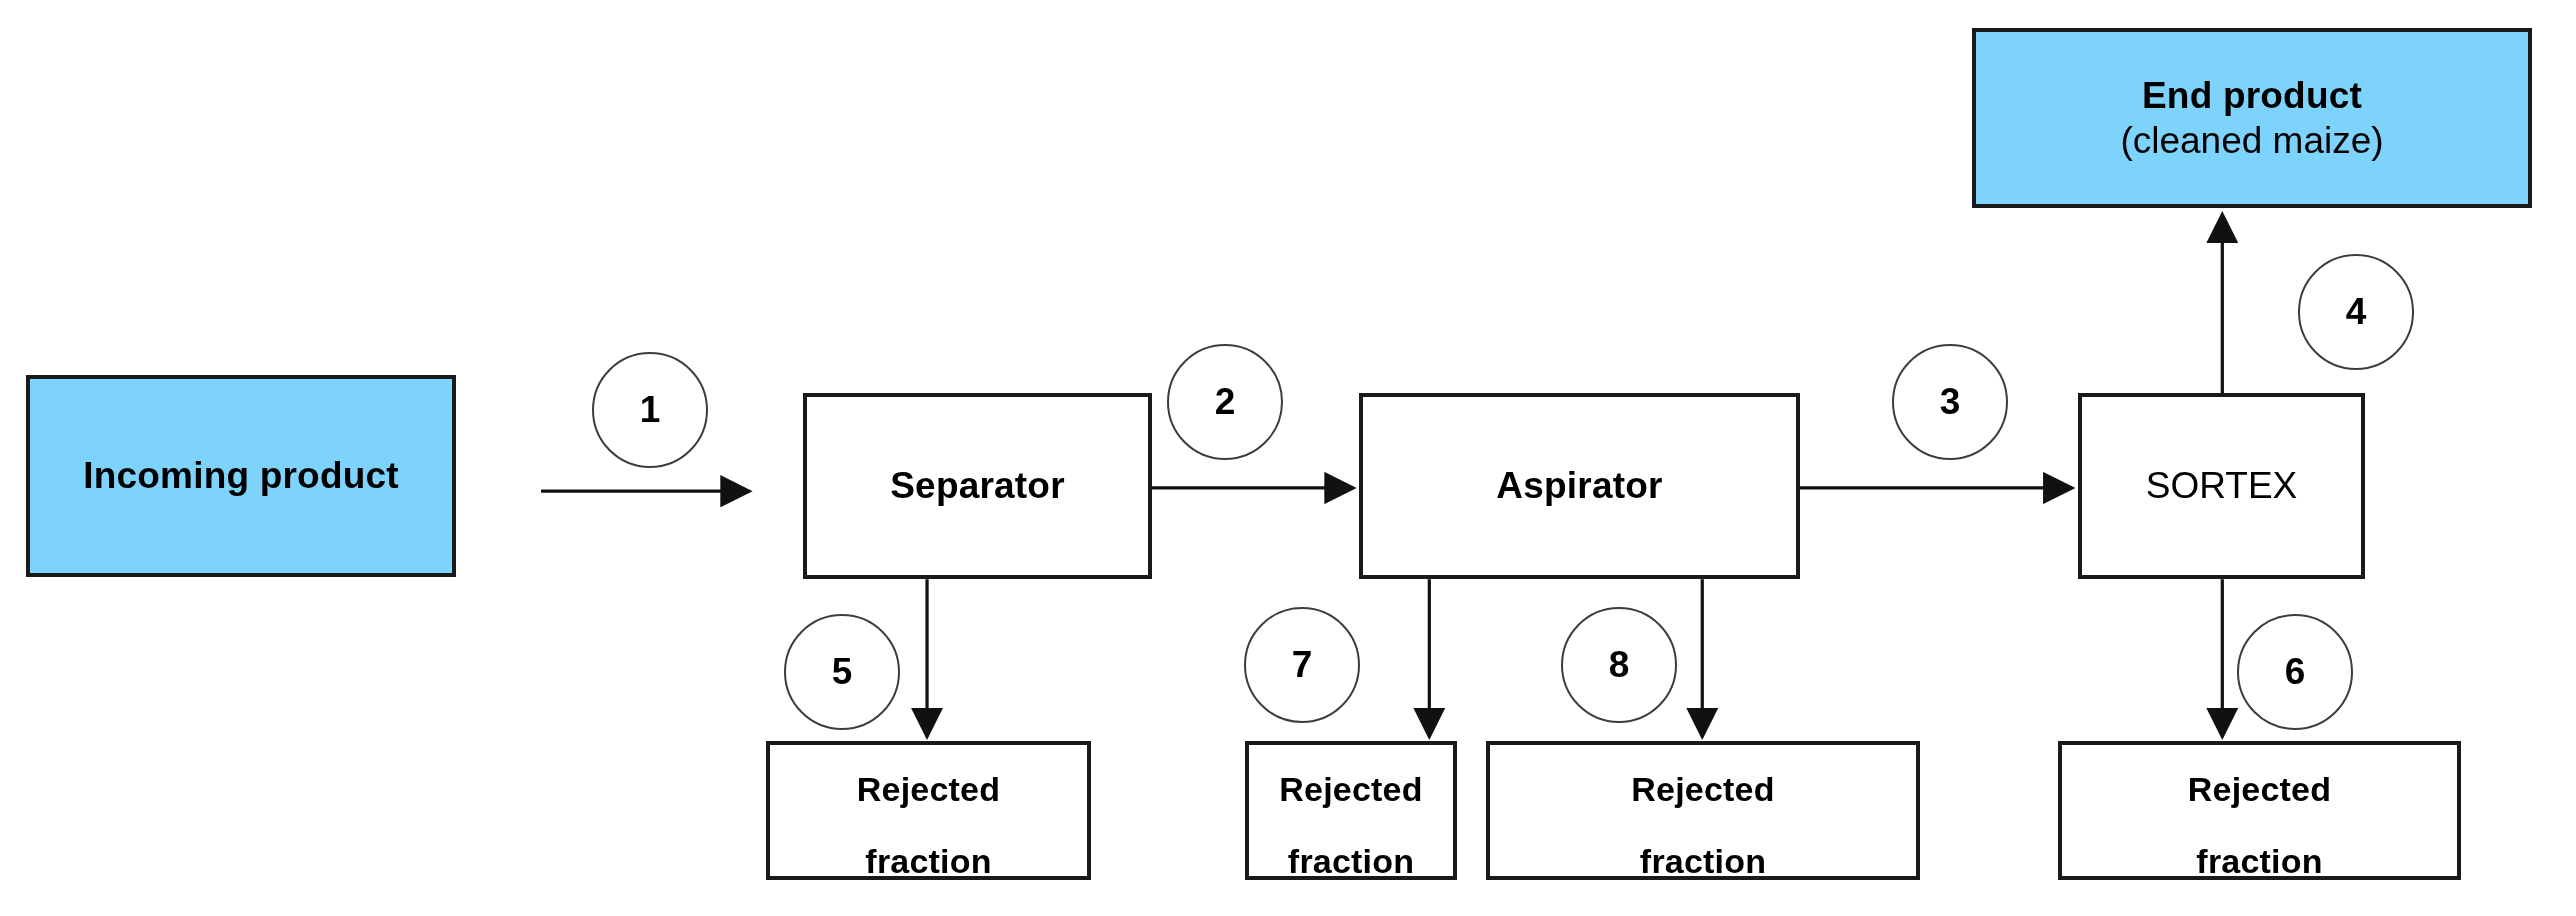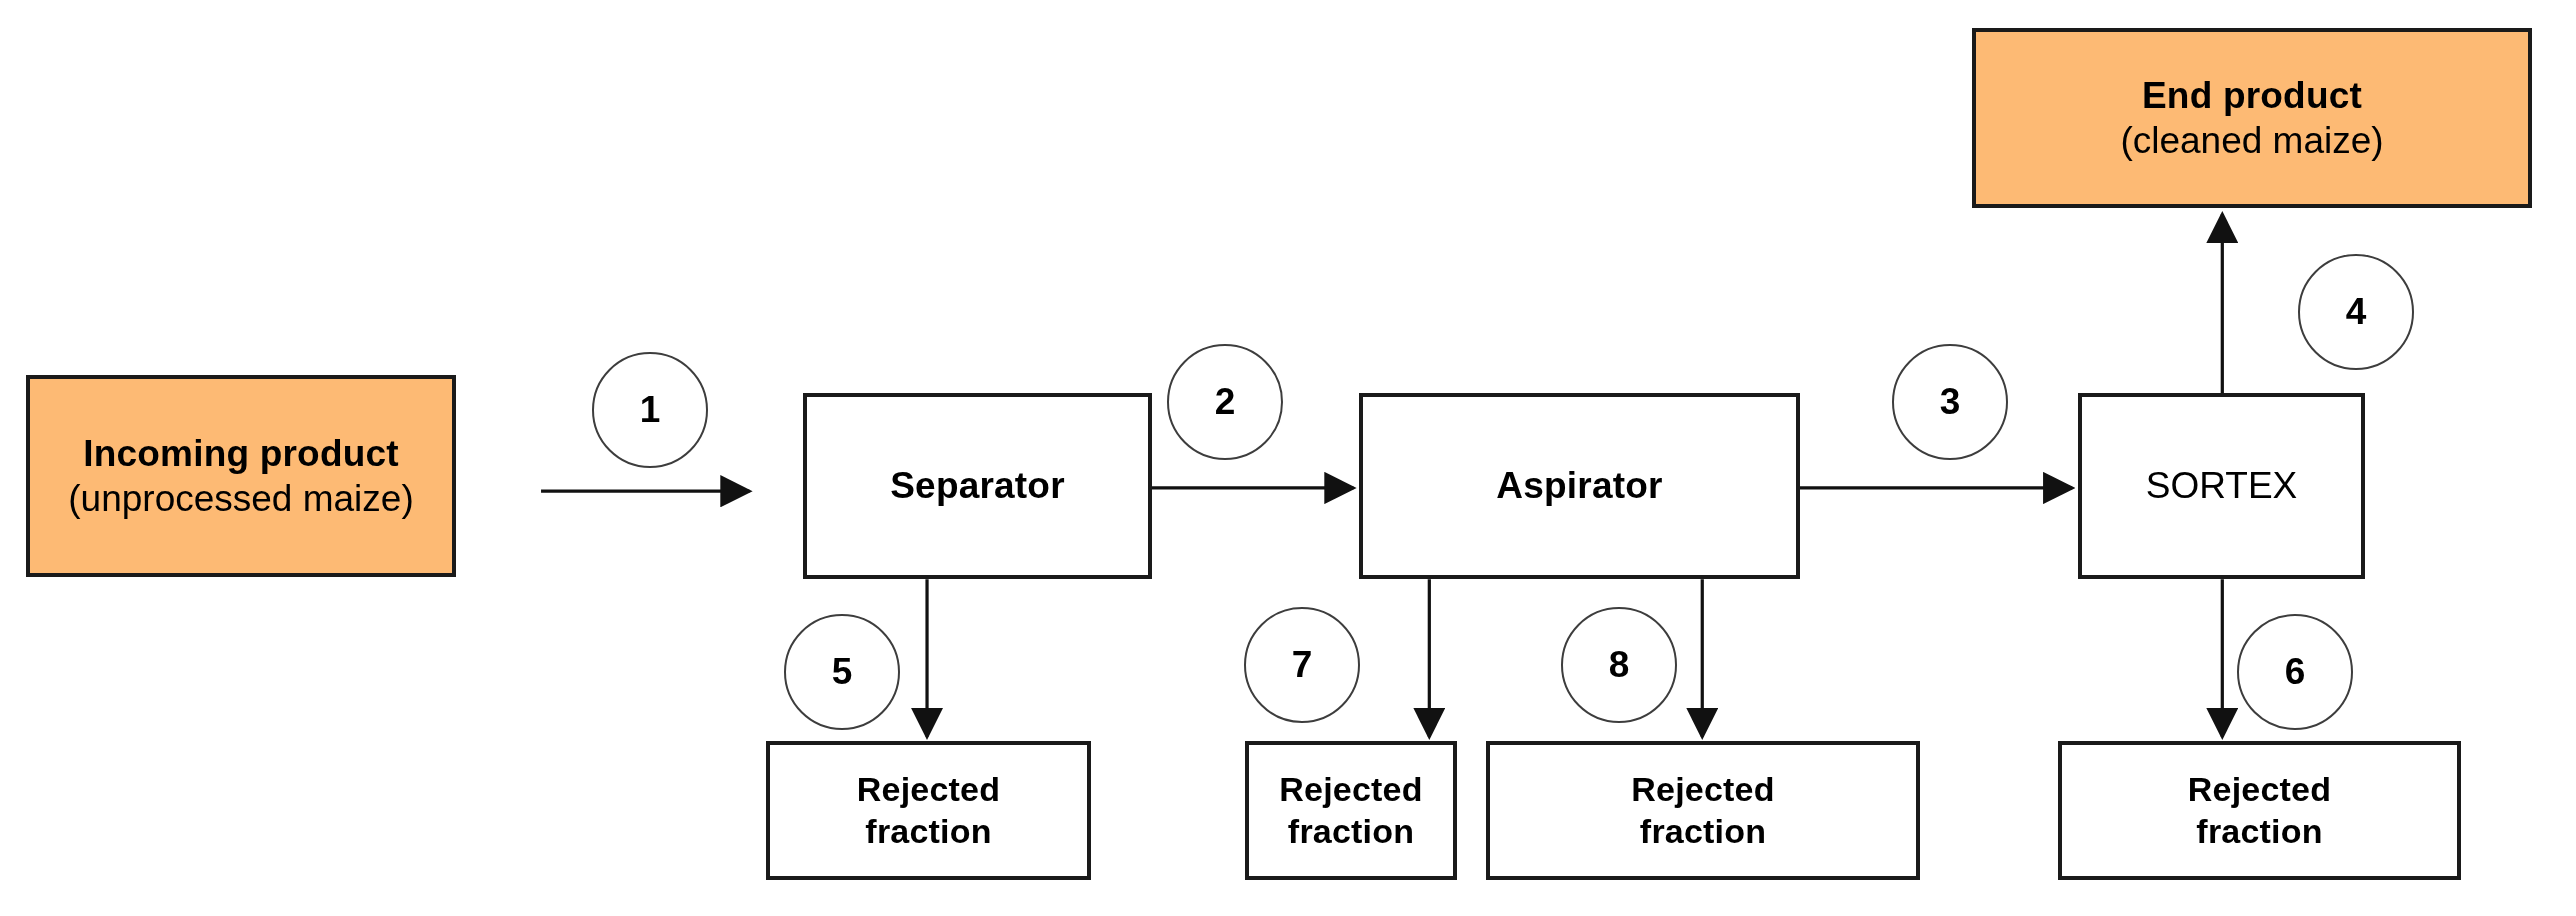--- a/index.html
+++ b/index.html
@@ -22,36 +22,37 @@
     background: #ffffff;
     display: flex;
     flex-direction: column;
     align-items: center;
     justify-content: center;
     text-align: center;
     color: #000000;
     line-height: 1.22;
   }
   .node.shaded {
-    background: #fdba74;
+    background: #7dd3fc;
   }
   .node .line-bold {
     font-weight: bold;
     font-size: 37px;
     letter-spacing: 0.2px;
   }
   .node .line-plain {
     font-weight: normal;
     font-size: 37px;
   }
   .node.proc .line-bold {
     font-size: 37px;
   }
   .node.reject .line-bold {
     font-size: 34px;
+    margin-top: 30px;
   }
   .node.sortex .line-plain {
     font-size: 37px;
   }
   .badge {
     position: absolute;
     box-sizing: border-box;
     border: 2.4px solid #3d3d3d;
     border-radius: 50%;
     background: #ffffff;
@@ -89,21 +90,20 @@
         <line x1="2752" y1="487" x2="2752" y2="265" marker-end="url(#ah)"></line>
         <line x1="1148" y1="717" x2="1148" y2="912" marker-end="url(#ah)"></line>
         <line x1="2752" y1="717" x2="2752" y2="912" marker-end="url(#ah)"></line>
         <line x1="1770" y1="717" x2="1770" y2="912" marker-end="url(#ah)"></line>
         <line x1="2108" y1="717" x2="2108" y2="912" marker-end="url(#ah)"></line>
       </g>
   </svg>
 
   <div class="node shaded" style="left: 26px; top: 375px; width: 430px; height: 202px;">
     <span class="line-bold">Incoming product</span>
-    <span class="line-plain">(unprocessed maize)</span>
   </div>
 
   <div class="node proc" style="left: 755px; top: 393px; width: 349px; height: 186px; margin-left: 48px;">
     <span class="line-bold">Separator</span>
   </div>
 
   <div class="node proc" style="left: 1359px; top: 393px; width: 441px; height: 186px; text-align: center;">
     <span class="line-bold">Aspirator</span>
   </div>
 

